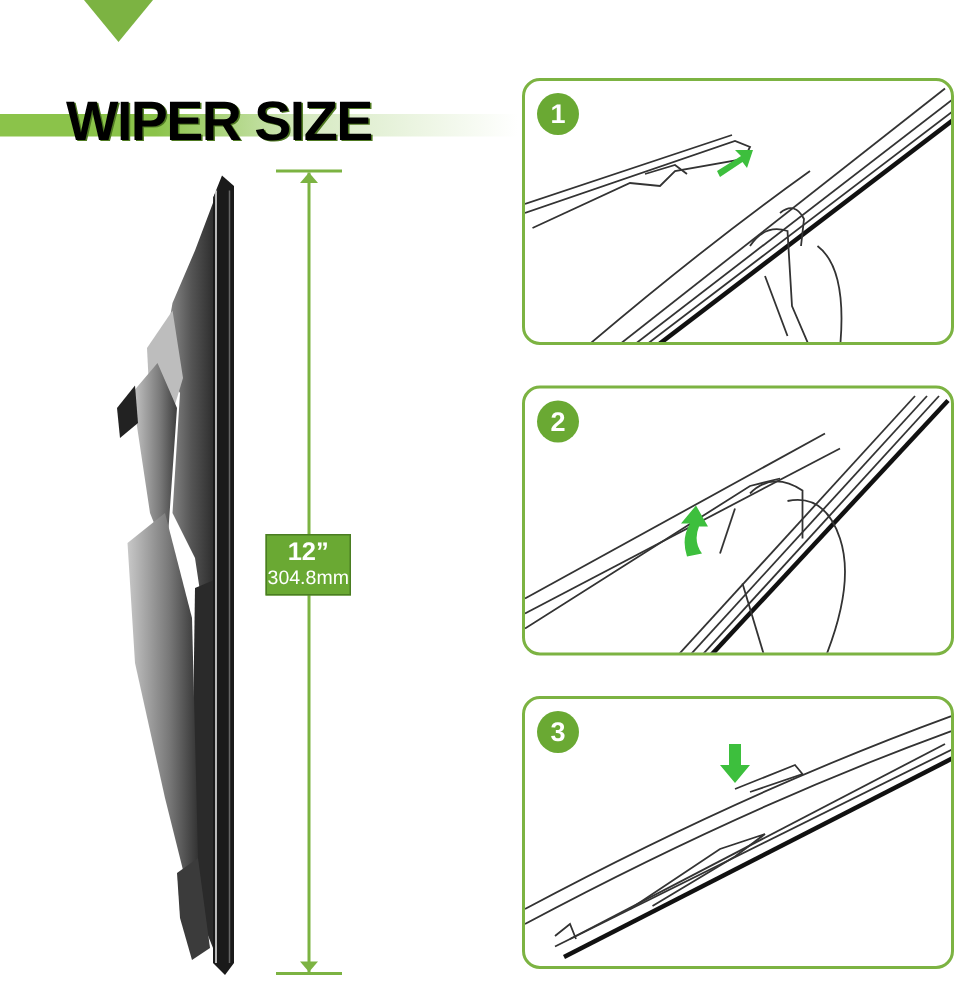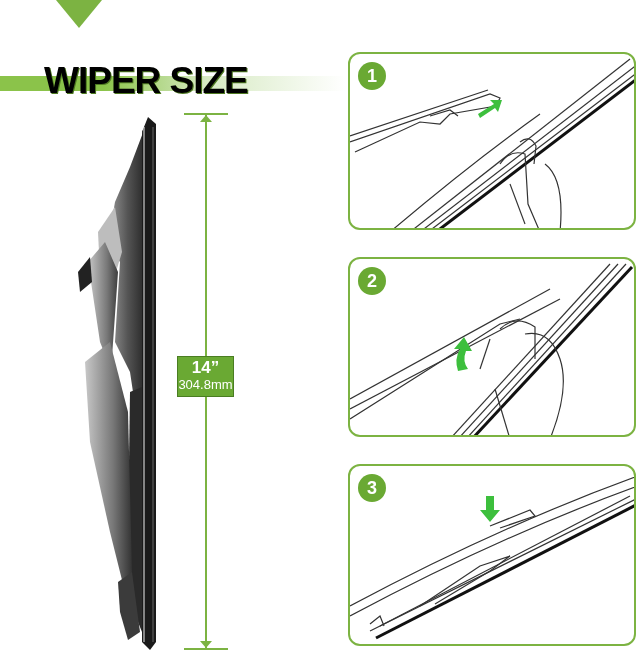--- a/index.html
+++ b/index.html
@@ -87,21 +87,21 @@
   <line x1="74" y1="15" x2="74" y2="530" stroke="#eee" stroke-width="1"></line>
   <line x1="83" y1="15" x2="83" y2="530" stroke="#666" stroke-width="1"></line>
 </svg>
 
 <div class="dim-cap-top"></div>
 <div class="arrow-up"></div>
 <div class="dim-line"></div>
 <div class="arrow-down"></div>
 <div class="dim-cap-bot"></div>
 <div class="size-badge">
-  <span class="size-in">14”</span>
+  <span class="size-in">12”</span>
   <span class="size-mm">304.8mm</span>
 </div>
 
 <div class="step-card" style="top:52px; height:178px;">
   <div class="step-num">1</div>
   <svg width="288" height="178" viewBox="0 0 288 178">
     <g fill="none" stroke="#333" stroke-width="1.2">
       <path d="M0 88 L140 40 L150 44 L146 52 L100 60 L90 70 L70 68 L5 98"></path>
       <path d="M0 82 L138 36"></path>
       <path d="M80 62 L100 56 L108 62"></path>

